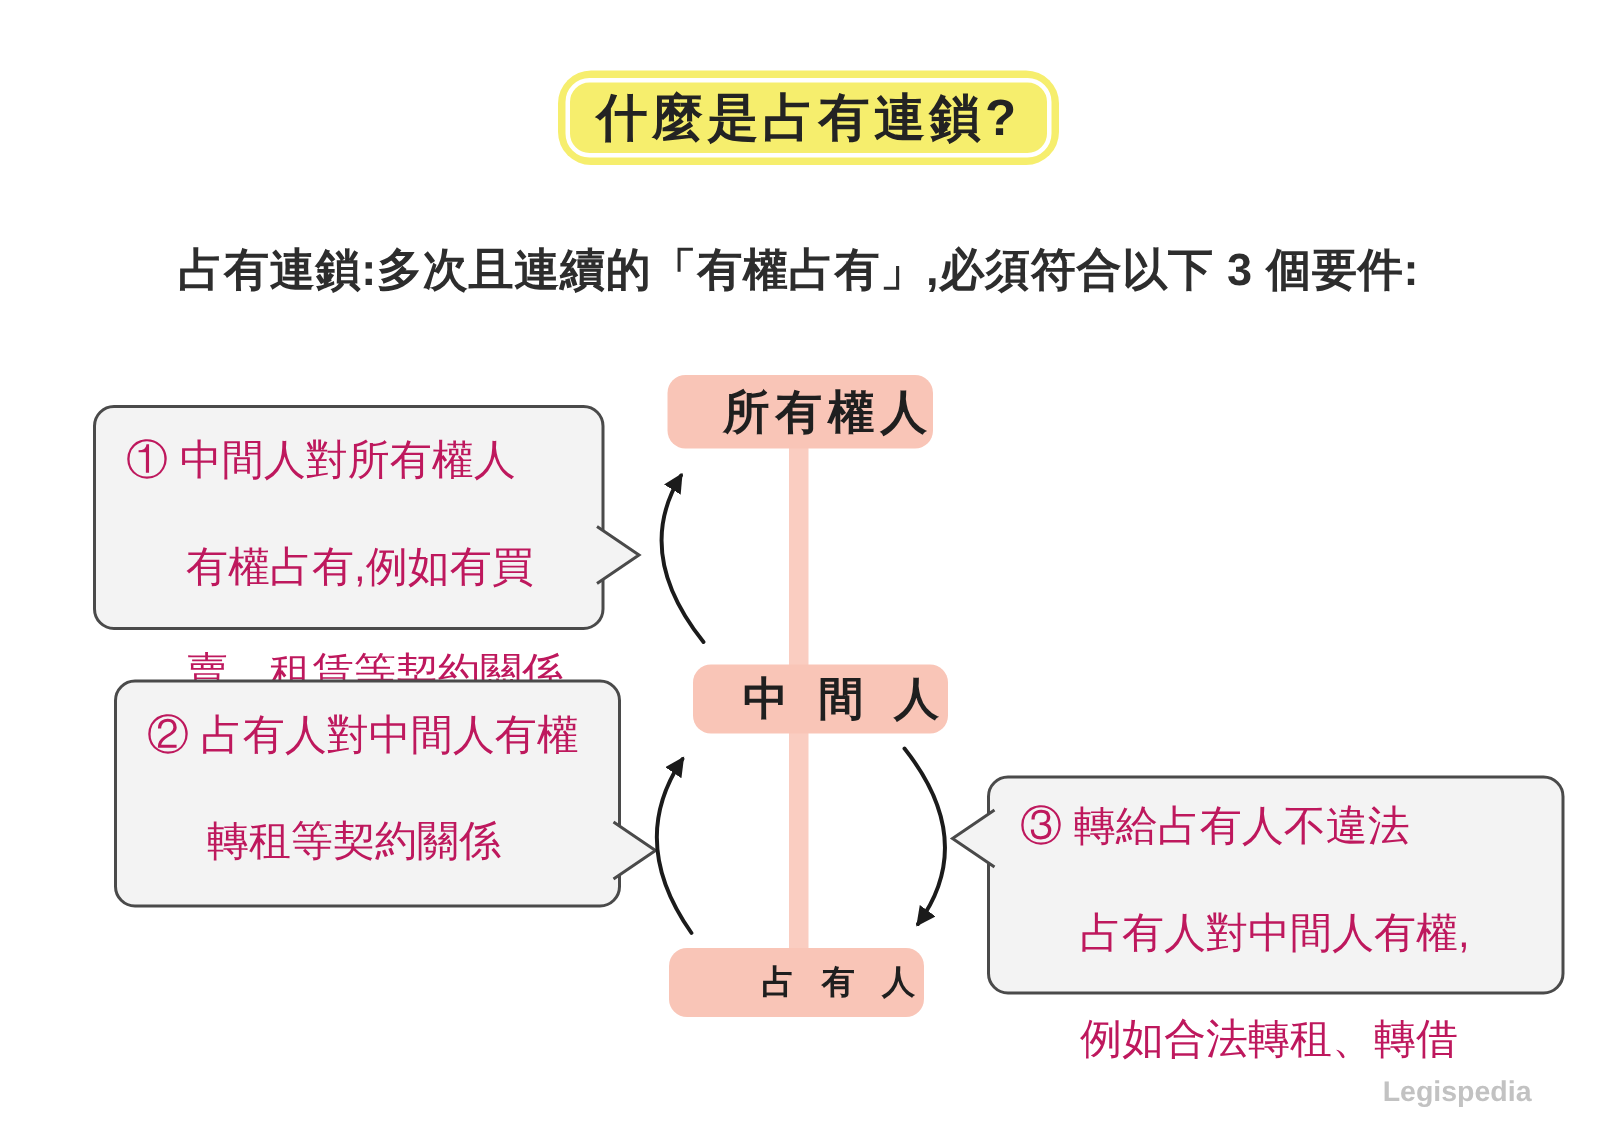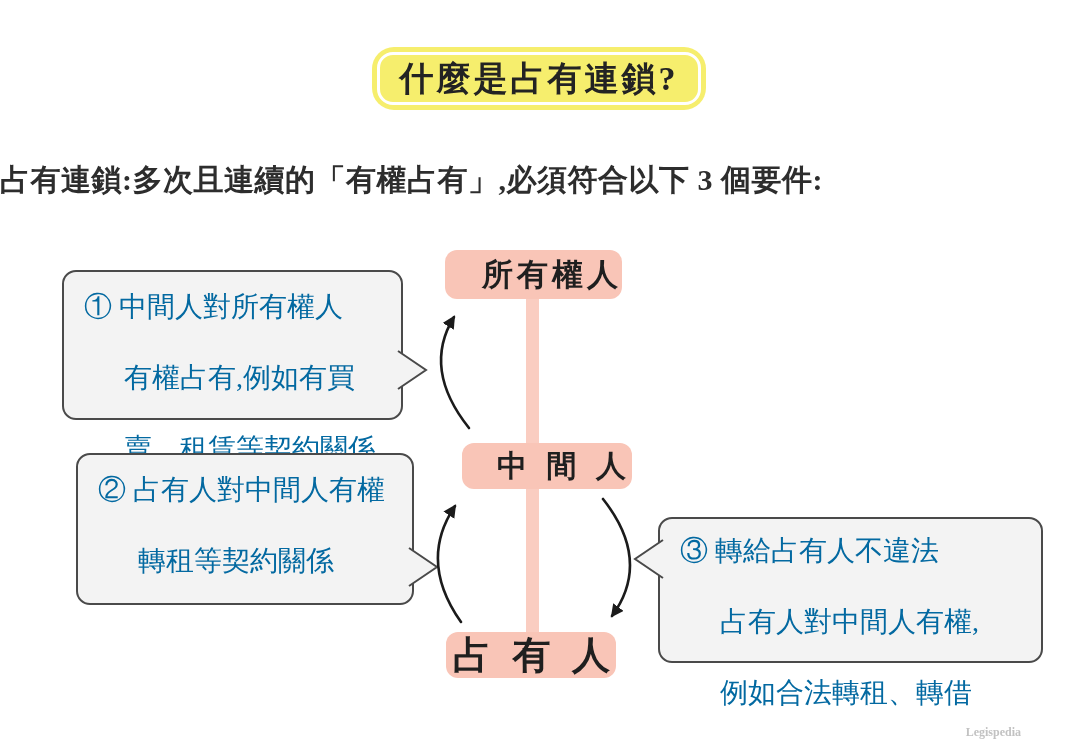--- a/index.html
+++ b/index.html
@@ -1,21 +1,21 @@
 <!DOCTYPE html>
 <html><head>
 <meta charset="utf-8">
 <style>
   html,body{margin:0;padding:0;background:#fff;}
   .canvas{
     position:relative;
     width:1065px;height:748px;
     background:#ffffff;
     overflow:hidden;
-    font-family:Liberation Serif, serif;
+    font-family:Liberation Sans, sans-serif;
     color:#262626;
   }
 
   
   .title-pill{
     position:absolute;left:372px;top:47px;width:334px;height:63px;
     background:#f6ee6d;border-radius:22px;padding:5px;box-sizing:border-box;
   }
   .title-inner{
     width:100%;height:100%;box-sizing:border-box;
@@ -23,70 +23,70 @@
     display:flex;align-items:center;justify-content:center;
   }
   .title-text{
     font-size:34px;font-weight:700;letter-spacing:3px;color:#232323;
     white-space:nowrap;
   }
 
   
   .subtitle{
     position:absolute;left:0;top:160px;width:1065px;
-    text-align:left;font-size:30px;font-weight:700;color:#2d2d2d;
+    text-align:center;font-size:30px;font-weight:700;color:#2d2d2d;
     letter-spacing:0.5px;white-space:nowrap;
   }
 
   
   .connector{
     position:absolute;left:526px;top:292px;width:13px;height:348px;
     background:#facdc1;z-index:1;
   }
 
   
   .node{
     position:absolute;z-index:2;
     background:#f9c5b7;border-radius:12px;
     display:flex;align-items:center;justify-content:flex-end;
     font-weight:700;color:#1f1f1f;white-space:nowrap;
   }
   .node-owner{left:445px;top:250px;width:177px;height:49px;font-size:31px;letter-spacing:4px;}
   .node-middleman{left:446px;top:443px;width:170px;height:46px;font-size:30px;letter-spacing:6px;margin-left:16px;}
-  .node-possessor{left:446px;top:632px;width:170px;height:46px;font-size:38px;letter-spacing:6px;}
+  .node-possessor{left:446px;top:632px;width:170px;height:46px;font-size:22px;letter-spacing:6px;}
 
   
   .arrows{
     position:absolute;left:0;top:0;width:1065px;height:748px;
     z-index:3;pointer-events:none;
   }
 
   
   .bubble{
     position:absolute;z-index:2;box-sizing:border-box;
     background:#f3f3f3;border:2px solid #4a4a4a;border-radius:14px;
     padding:13px 14px 0 20px;
-    font-size:28px;line-height:44px;color:#0369a1;font-weight:500;
+    font-size:28px;line-height:44px;color:#be185d;font-weight:500;
   }
   .bubble .line{white-space:nowrap;}
   .bubble .cont{padding-left:40px;margin-top:27px;}
   .bubble-1{left:62px;top:270px;width:341px;height:150px;}
   .bubble-2{left:76px;top:453px;width:338px;height:152px;}
   .bubble-3{left:658px;top:517px;width:385px;height:146px;padding-top:10px;}
   .tail{position:absolute;pointer-events:none;}
   .tail-right{right:-28px;}
   .tail-left{left:-28px;}
 
   
   .watermark{
     position:absolute;right:44px;bottom:8px;
     display:flex;flex-direction:column;align-items:center;z-index:2;
   }
   .watermark-zh{font-size:26px;color:#b9b9b9;letter-spacing:2px;font-weight:400;}
-  .watermark-en{font-size:12px;color:#c2c2c2;font-weight:700;margin-top:-2px;}
+  .watermark-en{font-size:19px;color:#c2c2c2;font-weight:700;margin-top:-2px;}
 </style>
 </head>
 <body>
 
 <div class="canvas">
 
   <div class="title-pill">
     <div class="title-inner">
       <span class="title-text">什麼是占有連鎖?</span>
     </div>

